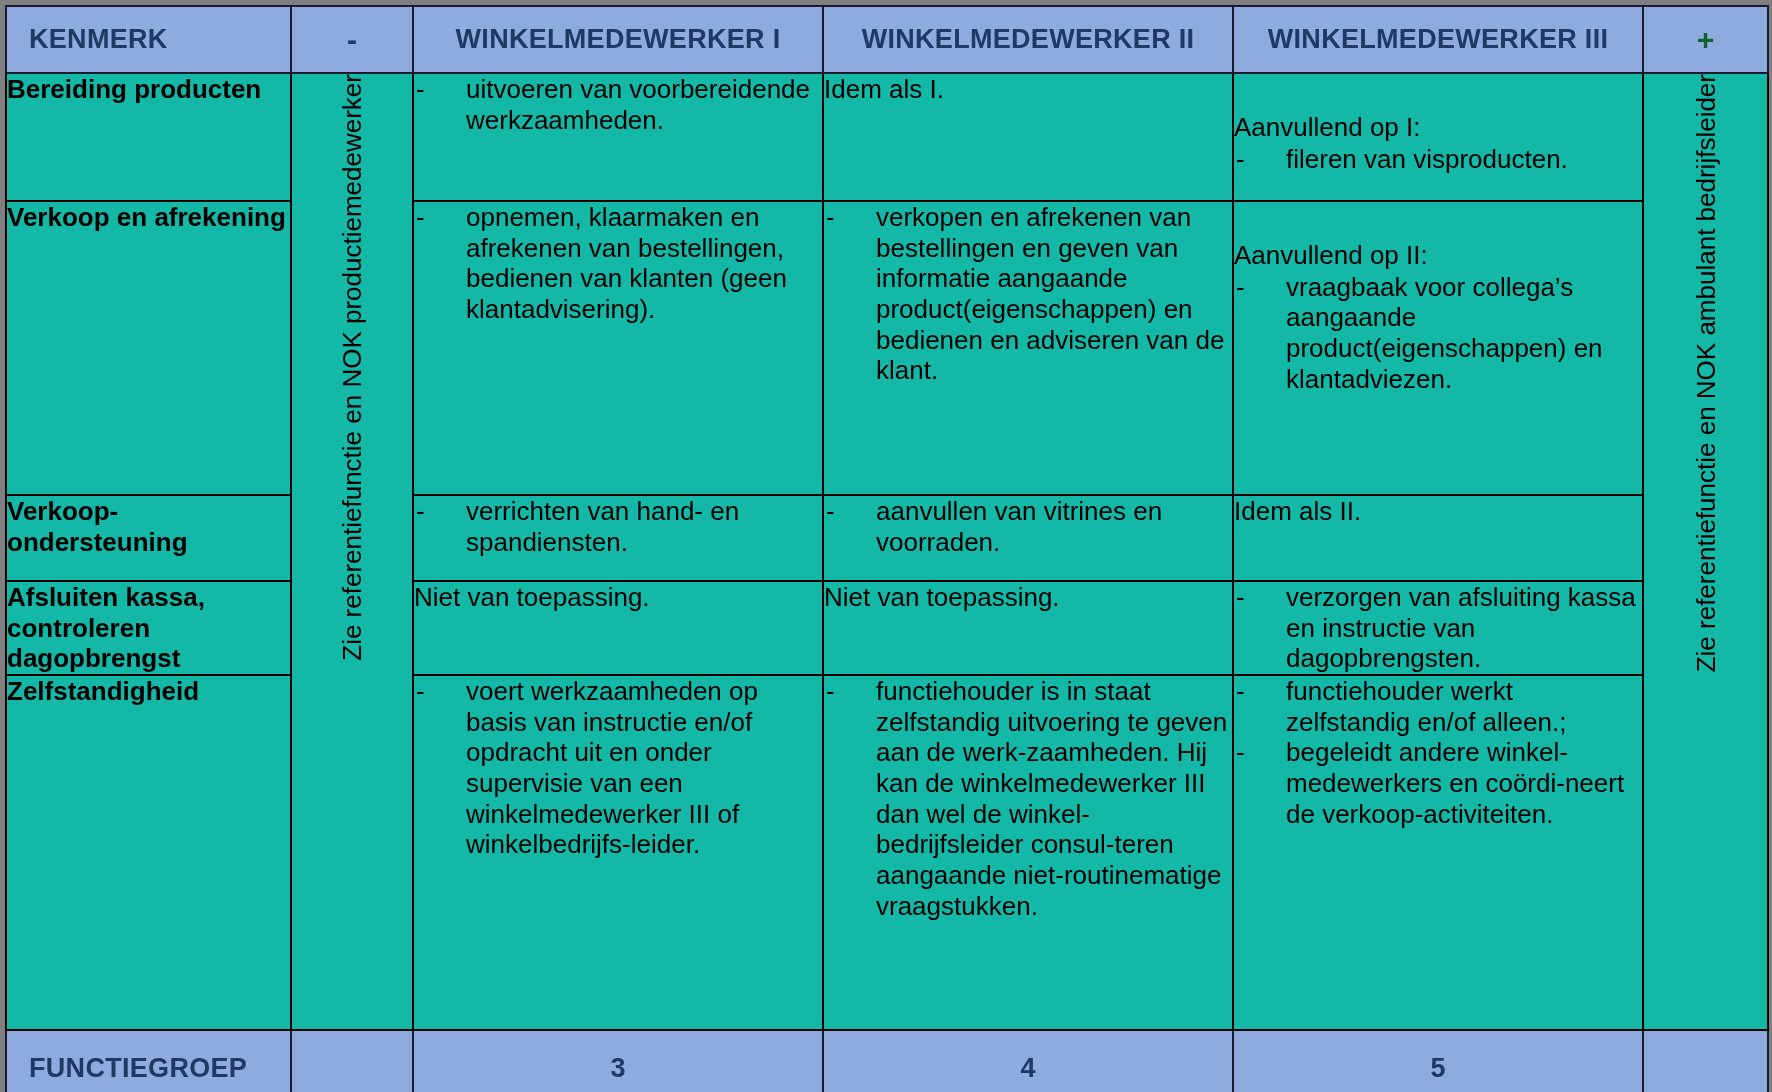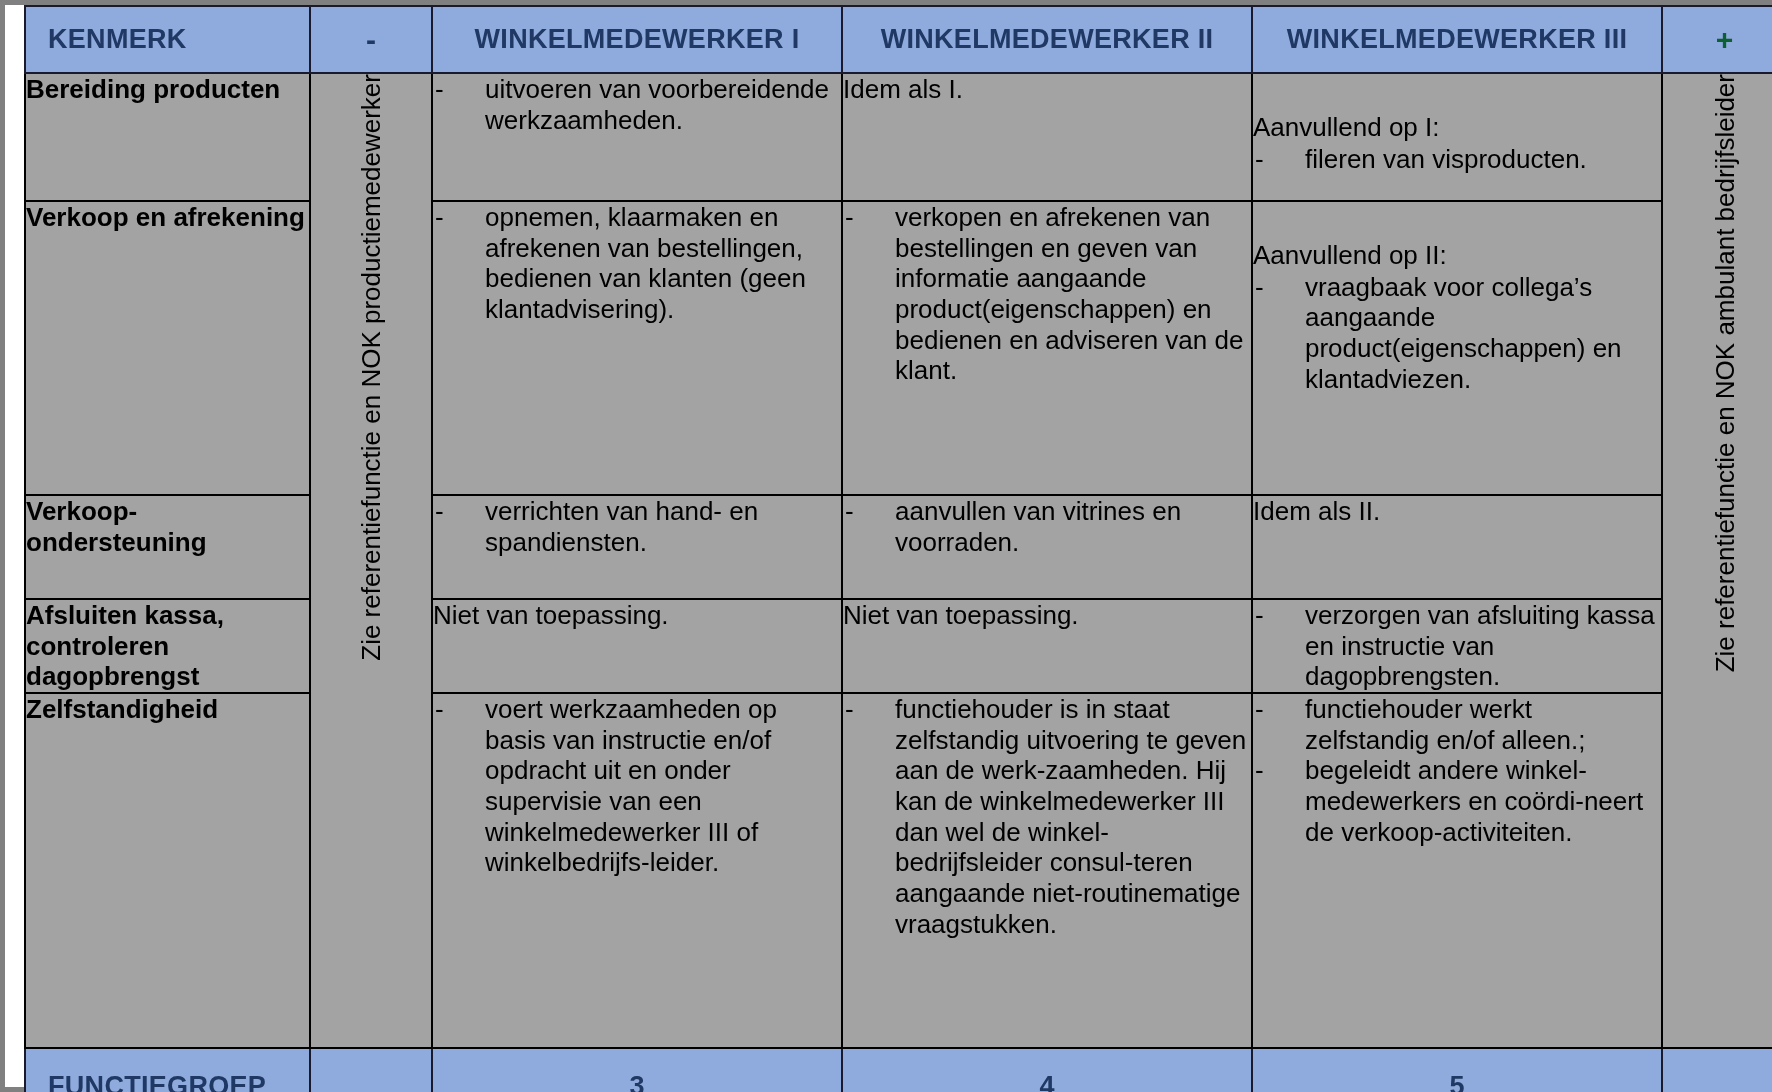--- a/index.html
+++ b/index.html
@@ -14,35 +14,34 @@
     overflow: hidden;
   }
 
   .table-frame {
     position: relative;
     width: 1772px;
     height: 1092px;
     box-sizing: border-box;
     border: 5px solid #808080;
     background: #ffffff;
-    padding-left: 19px;
   }
 
   table.fn-table {
     border-collapse: collapse;
     width: 100%;
     height: 100%;
     table-layout: fixed;
   }
 
   table.fn-table td {
     border: 2px solid #000000;
     vertical-align: top;
     padding: 0;
-    background: #a3a3a3;
+    background: #14b8a6;
   }
 
   
   tr.header-row td,
   tr.footer-row td {
     background: #8faadc;
     border-color: #1a1a2e;
     vertical-align: middle;
     text-align: center;
     height: 65px;
@@ -242,21 +241,21 @@
         </ul>
       </td>
       <td class="content-cell">
         <span class="intro-text">Aanvullend op II:</span>
         <ul class="dash-list">
           <li><span class="dash-marker">-</span><span class="li-text">vraagbaak voor collega’s aangaande product(eigenschappen) en klantadviezen.</span></li>
         </ul>
       </td>
     </tr>
 
-    <tr style="height:104px">
+    <tr style="height:86px">
       <td class="kenmerk-cell">
         <span class="kenmerk-label">Verkoop-ondersteuning</span>
       </td>
       <td class="content-cell">
         <ul class="dash-list">
           <li><span class="dash-marker">-</span><span class="li-text">verrichten van hand- en spandiensten.</span></li>
         </ul>
       </td>
       <td class="content-cell">
         <ul class="dash-list">

